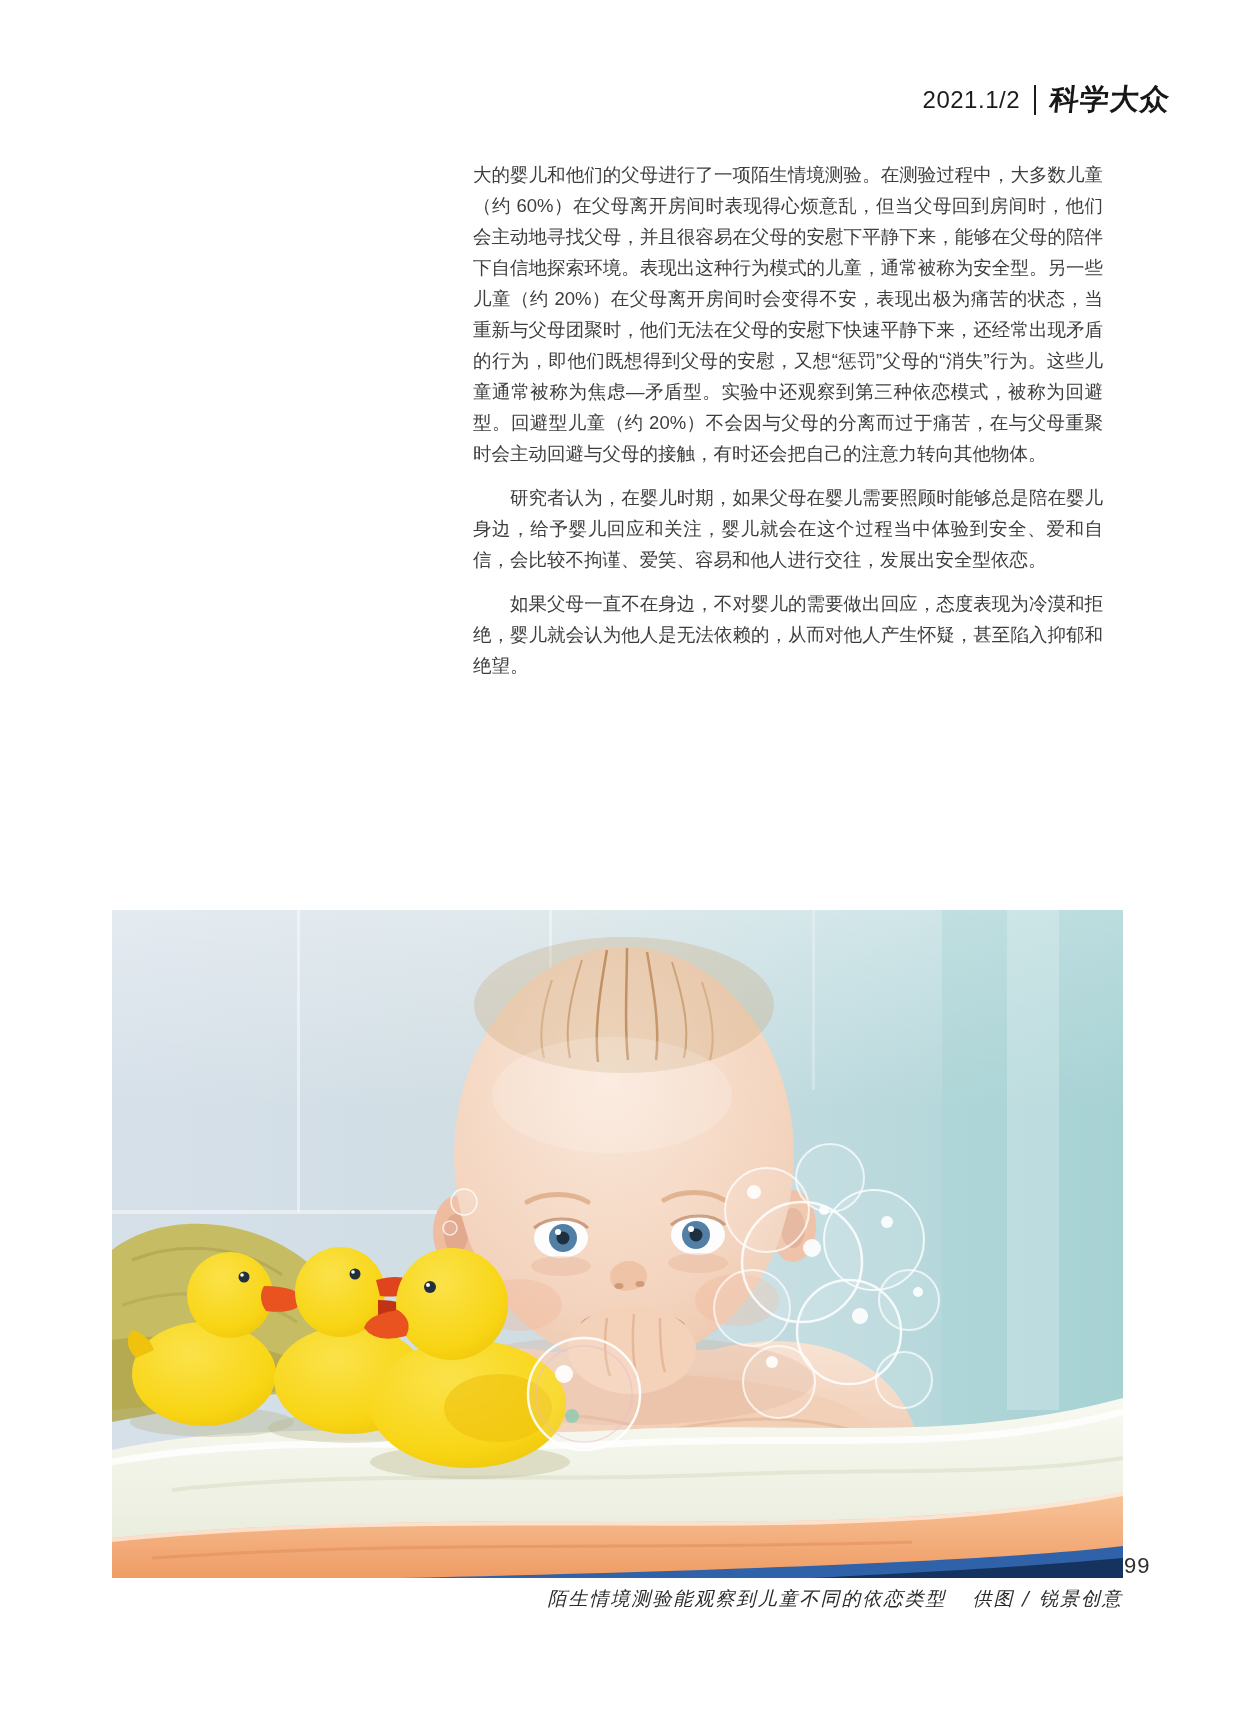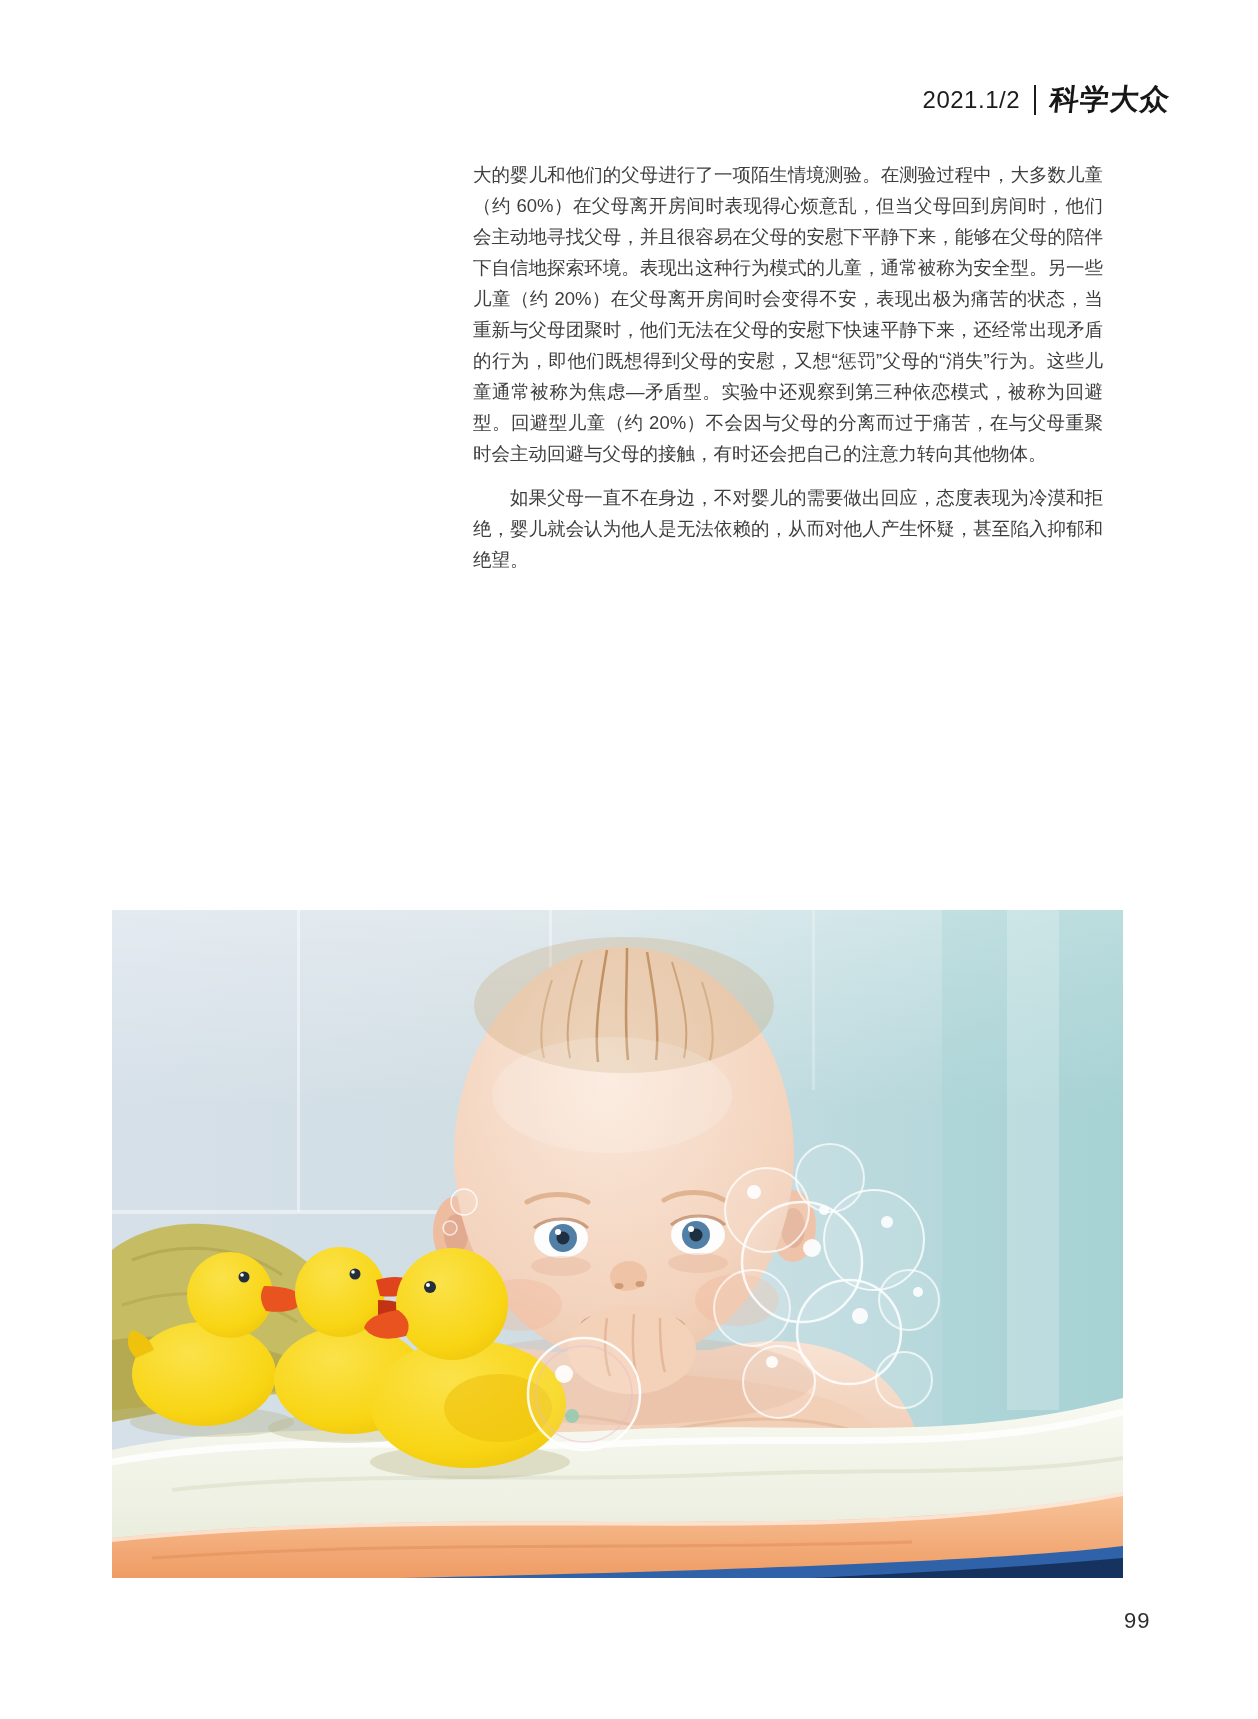--- a/index.html
+++ b/index.html
@@ -53,37 +53,38 @@
   .photo-caption{
     position:absolute;left:112px;top:1586px;width:1011px;
     text-align:right;
     font-family:"DejaVu Serif","Liberation Serif",serif;
     font-style:italic;
     font-size:19px;color:#2a2a2a;letter-spacing:2px;
   }
   .photo-caption .credit{margin-left:26px;}
   
   .page-number{
-    position:absolute;left:1124px;top:1608px;
+    position:absolute;left:1124px;top:1553px;
     font-size:22px;color:#2e2e2e;letter-spacing:1px;
   }
 </style>
 </head>
 <body>
 
 <div class="page">
 
   <div class="journal-header">
     <span class="issue">2021.1/2</span>
     <span class="divider"></span>
     <span class="logo">科学大众</span>
   </div>
 
   <div class="article-body">
     <p class="cont">大的婴儿和他们的父母进行了一项陌生情境测验。在测验过程中，大多数儿童（约 60%）在父母离开房间时表现得心烦意乱，但当父母回到房间时，他们会主动地寻找父母，并且很容易在父母的安慰下平静下来，能够在父母的陪伴下自信地探索环境。表现出这种行为模式的儿童，通常被称为安全型。另一些儿童（约 20%）在父母离开房间时会变得不安，表现出极为痛苦的状态，当重新与父母团聚时，他们无法在父母的安慰下快速平静下来，还经常出现矛盾的行为，即他们既想得到父母的安慰，又想“惩罚”父母的“消失”行为。这些儿童通常被称为焦虑—矛盾型。实验中还观察到第三种依恋模式，被称为回避型。回避型儿童（约 20%）不会因与父母的分离而过于痛苦，在与父母重聚时会主动回避与父母的接触，有时还会把自己的注意力转向其他物体。</p>
+    <p>研究者认为，在婴儿时期，如果父母在婴儿需要照顾时能够总是陪在婴儿身边，给予婴儿回应和关注，婴儿就会在这个过程当中体验到安全、爱和自信，会比较不拘谨、爱笑、容易和他人进行交往，发展出安全型依恋。</p>
     <p>如果父母一直不在身边，不对婴儿的需要做出回应，态度表现为冷漠和拒绝，婴儿就会认为他人是无法依赖的，从而对他人产生怀疑，甚至陷入抑郁和绝望。</p>
   </div>
 
   <div class="article-photo">
     <svg width="1011" height="668" viewBox="0 0 1011 668" xmlns="http://www.w3.org/2000/svg">
       <defs>
         <linearGradient id="wallGrad" x1="0" y1="0" x2="1" y2="0">
           <stop offset="0" stop-color="#d6e0e9"></stop>
           <stop offset="0.45" stop-color="#cfdde2"></stop>
           <stop offset="0.72" stop-color="#bcdade"></stop>
@@ -269,16 +270,19 @@
         <g>
           <circle cx="472" cy="484" r="56" stroke="#ffffff" stroke-width="2.5" stroke-opacity="0.9" fill="rgba(255,255,255,0.12)"></circle>
           <circle cx="472" cy="484" r="48" stroke="#ecb9d2" stroke-width="1.5" stroke-opacity="0.5" fill="none"></circle>
           <circle cx="452" cy="464" r="9" fill="#ffffff" stroke="none" opacity="0.9"></circle>
           <circle cx="460" cy="506" r="7" fill="#8fcbb0" stroke="none" opacity="0.85"></circle>
         </g>
       </g>
     </svg>
   </div>
 
+  <div class="photo-caption">
+    <span>陌生情境测验能观察到儿童不同的依恋类型</span><span class="credit">供图 / 锐景创意</span>
+  </div>
 
   <div class="page-number">99</div>
 
 </div>
 
 </body></html>

